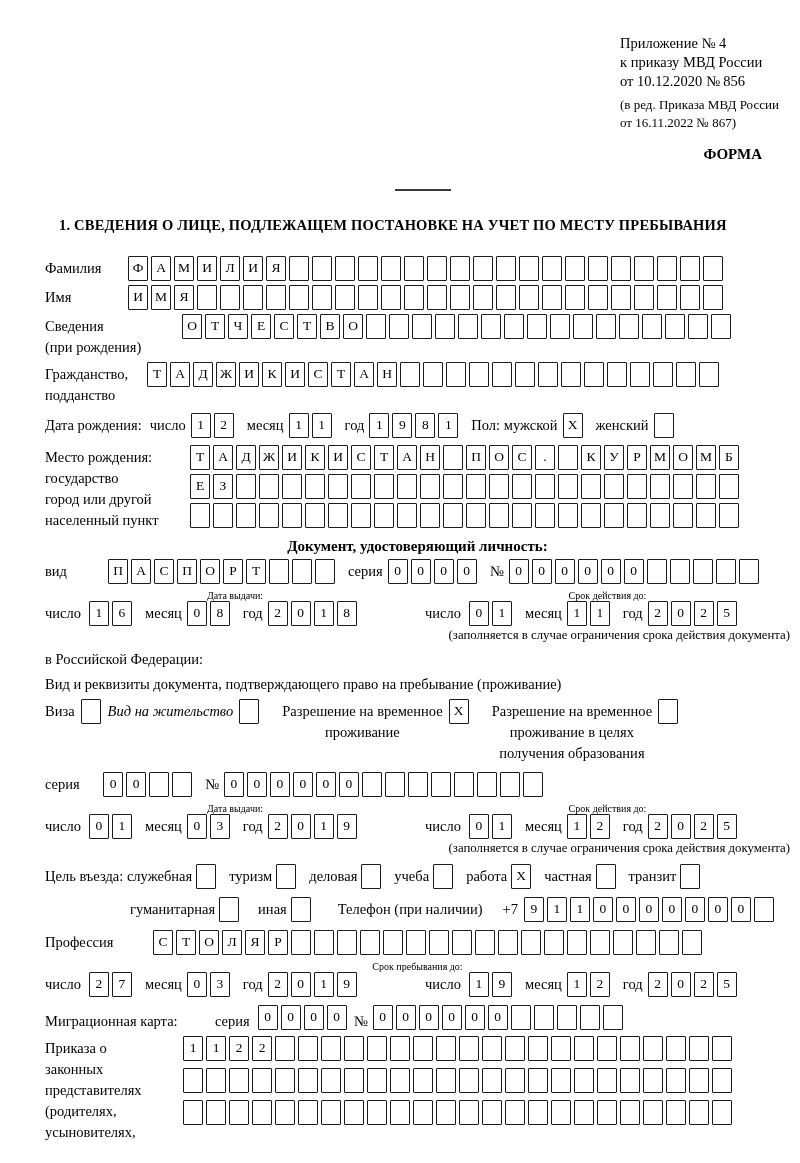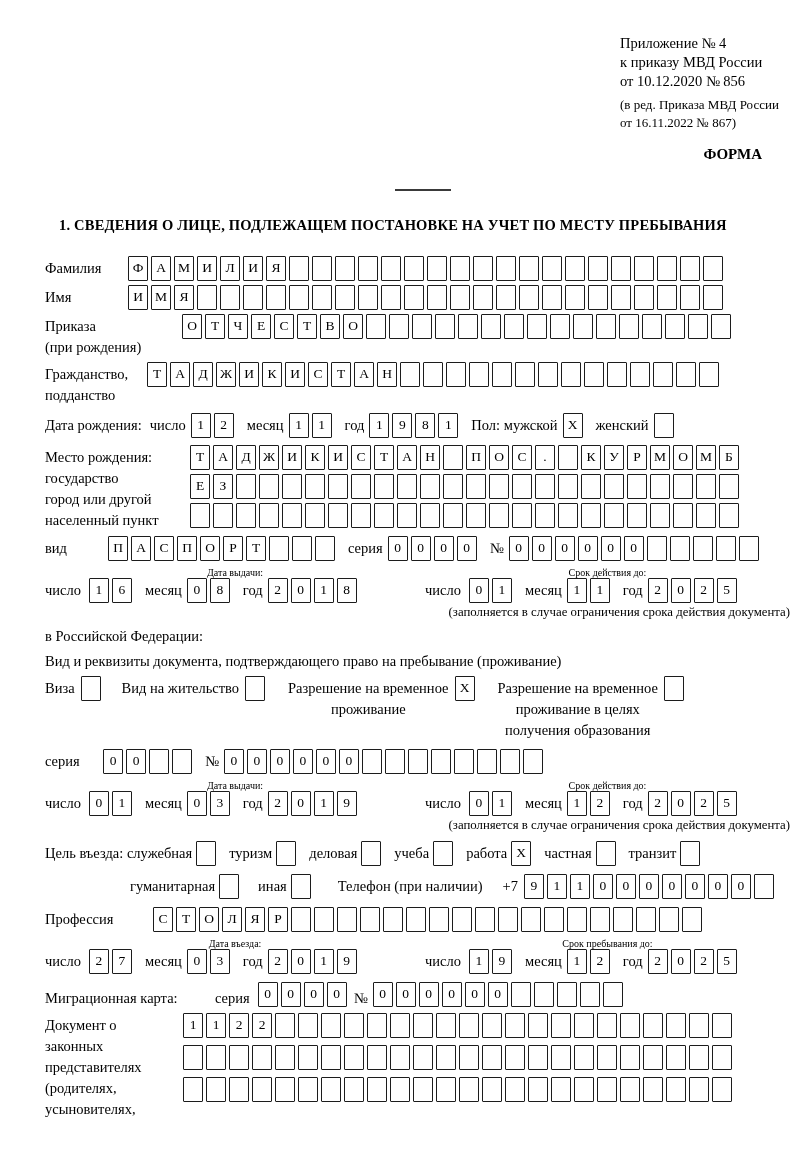--- a/index.html
+++ b/index.html
@@ -141,21 +141,21 @@
         <span class="cell"></span>
         <span class="cell"></span>
         <span class="cell"></span>
         <span class="cell"></span>
         <span class="cell"></span>
       </span>
   </div>
 
   <div class="frow">
     <span class="label-col w-otch">
-      <div>Приказа</div>
+      <div>Сведения</div>
       <div>(при рождения)</div>
     </span>
     <span class="cells">
         <span class="cell">О</span>
         <span class="cell">Т</span>
         <span class="cell">Ч</span>
         <span class="cell">Е</span>
         <span class="cell">С</span>
         <span class="cell">Т</span>
         <span class="cell">В</span>
@@ -324,20 +324,21 @@
           <span class="cell"></span>
           <span class="cell"></span>
           <span class="cell"></span>
           <span class="cell"></span>
           <span class="cell"></span>
           <span class="cell"></span>
         </span>
     </span>
   </div>
 
+  <div class="center-head">Документ, удостоверяющий личность:</div>
 
   <div class="frow">
     <span class="lbl w-vid">вид</span>
     <span class="cells">
         <span class="cell">П</span>
         <span class="cell">А</span>
         <span class="cell">С</span>
         <span class="cell">П</span>
         <span class="cell">О</span>
         <span class="cell">Р</span>
@@ -429,21 +430,21 @@
   <div class="plain-line">в Российской Федерации:</div>
   <div class="plain-line">Вид и реквизиты документа, подтверждающего право на пребывание (проживание)</div>
 
   <div class="visa-row">
     <span class="cb-group">
       <span class="lbl">Виза</span>
       <span class="cells">
           <span class="cell"></span>
         </span>
     </span>
-    <span class="cb-group" style="margin-left:18px;">
+    <span class="cb-group" style="margin-left:4px;font-style:italic;">
       <span class="lbl">Вид на жительство</span>
       <span class="cells">
           <span class="cell"></span>
         </span>
     </span>
     <span class="cb-group" style="margin-left:20px;">
       <span class="cb-label-multi">
         <div>Разрешение на временное</div>
         <div>проживание</div>
       </span>
@@ -627,23 +628,20 @@
         <span class="cell"></span>
         <span class="cell"></span>
         <span class="cell"></span>
         <span class="cell"></span>
         <span class="cell"></span>
         <span class="cell"></span>
       </span>
   </div>
 
   <div class="duo">
-    <div class="duo-head-wrap">
-        <span class="duo-head" style="font-weight:normal;">Дата въезда:</span>
-      </div>
     <div class="duo-head-wrap r">
         <span class="duo-head" style="font-weight:normal;">Срок пребывания до:</span>
       </div>
   </div>
   <div class="duo">
     <div class="duo-left">
       <span class="lbl">число</span>
         <span class="mini-gap"></span>
       <span class="cells">
           <span class="cell">2</span>
@@ -704,21 +702,21 @@
         <span class="cell"></span>
         <span class="cell"></span>
         <span class="cell"></span>
         <span class="cell"></span>
         <span class="cell"></span>
       </span>
   </div>
 
   <div class="frow" style="margin-top:6px;">
     <span class="label-col" style="width:138px;">
-      <div>Документ о</div>
+      <div>Приказа о</div>
       <div>законных</div>
       <div>представителях</div>
       <div>(родителях,</div>
       <div>усыновителях,</div>
 
     </span>
     <span class="rows-col">
       <span class="cells" style="margin-bottom:7px;">
           <span class="cell">1</span>
           <span class="cell">1</span>

